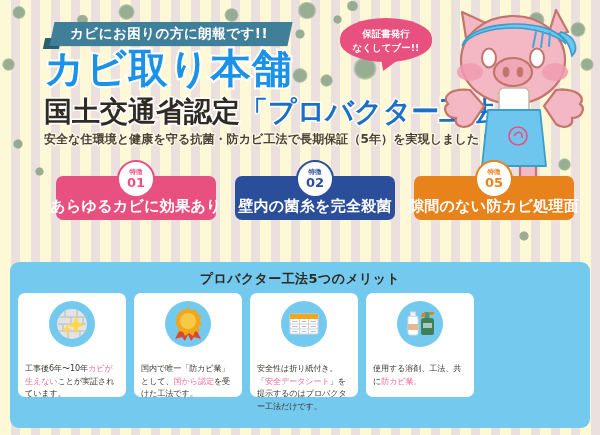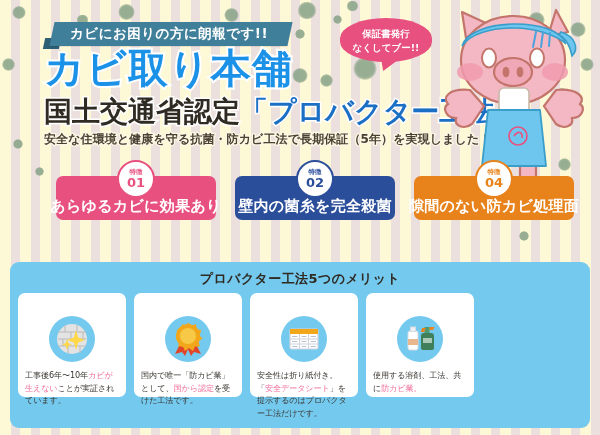--- a/index.html
+++ b/index.html
@@ -68,21 +68,21 @@
   .feat.navy .fbadge .fl,.feat.navy .fbadge .fn{color:#2b4e9b;}
   .feat.orange .fbadge{border:2px solid #e8821a;}
   .feat.orange .fbadge .fl,.feat.orange .fbadge .fn{color:#e8821a;}
   
   .merits{position:absolute;left:10px;top:262px;width:580px;height:166px;
     background:#74c9ee;border-radius:9px;box-sizing:border-box;padding:7px 8px 8px;}
   .merits-title{text-align:center;font-size:13px;font-weight:bold;color:#2f2a22;
     line-height:20px;letter-spacing:.4px;}
   .cards{display:flex;gap:8px;margin-top:4px;}
   .card{width:108px;height:104px;background:#fff;border-radius:7px;
-    box-sizing:border-box;padding:23px 7px 6px;display:flex;flex-direction:column;align-items:center;}
+    box-sizing:border-box;padding:8px 7px 6px;display:flex;flex-direction:column;align-items:center;gap:8px;}
   .cicon{width:46px;height:46px;border-radius:50%;background:#74c9ee;
     display:flex;align-items:center;justify-content:center;flex:none;margin-bottom:7px;}
   .ctext{font-size:8.1px;line-height:1.55;color:#3a3631;letter-spacing:-.1px;width:100%;}
   .hl{color:#ef6b9a;}
 </style>
 </head>
 <body>
 
 <div class="page">
 
@@ -182,21 +182,21 @@
     <div class="feat navy">
       <div class="fbadge">
         <span class="fl">特徴</span>
         <span class="fn">02</span>
       </div>
       <span class="ftxt">壁内の菌糸を完全殺菌</span>
     </div>
     <div class="feat orange">
       <div class="fbadge">
         <span class="fl">特徴</span>
-        <span class="fn">04</span>
+        <span class="fn">05</span>
       </div>
       <span class="ftxt">隙間のない防カビ処理面</span>
     </div>
   </div>
 
   <div class="merits">
     <div class="merits-title">プロバクター工法5つのメリット</div>
     <div class="cards">
 
       <div class="card">

